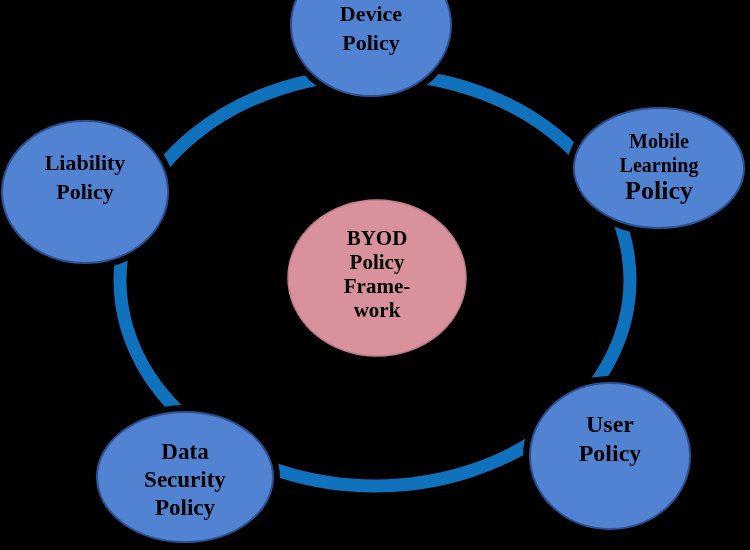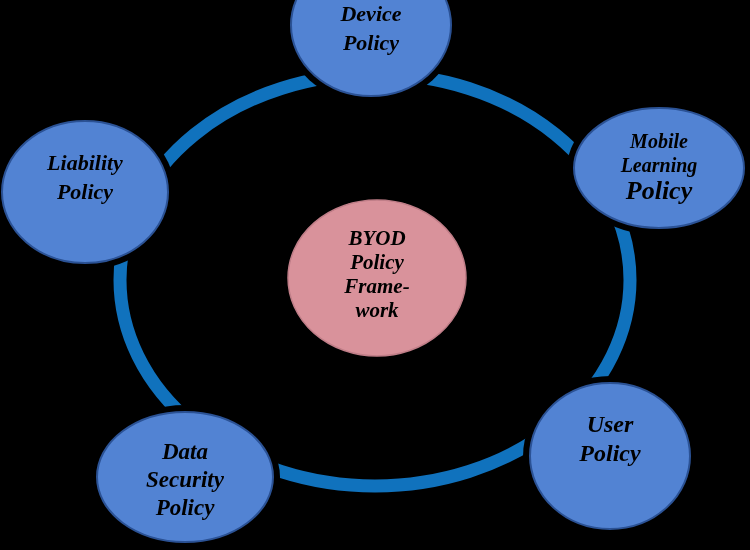--- a/index.html
+++ b/index.html
@@ -7,21 +7,20 @@
     padding: 0;
     width: 750px;
     height: 550px;
     overflow: hidden;
     background: var(--background, #000);
   }
   #stage {
     width: 750px;
     height: 506px;
     position: relative;
-    font-style: italic;
   }
   svg { display: block; }
 
   .ring {
     fill: none;
     stroke: var(--ring, #1072bd);
     stroke-width: 13;
   }
   .halo {
     fill: var(--background, #000);

